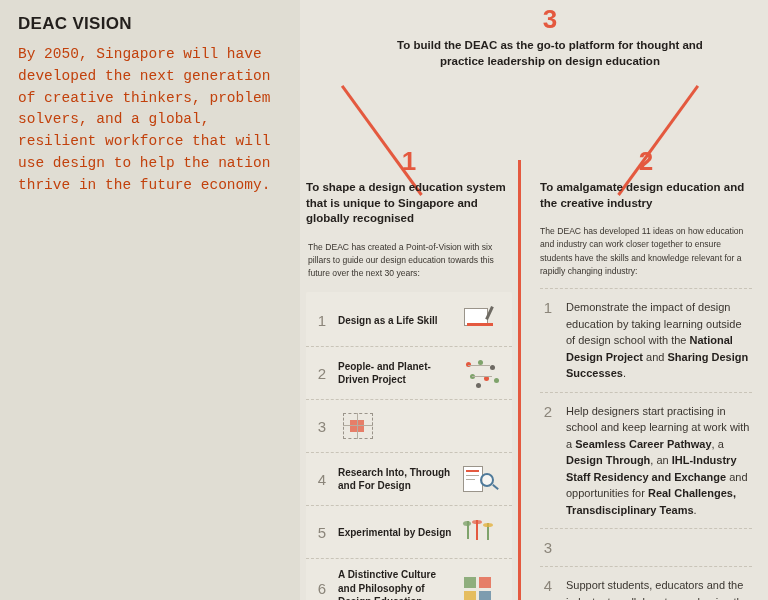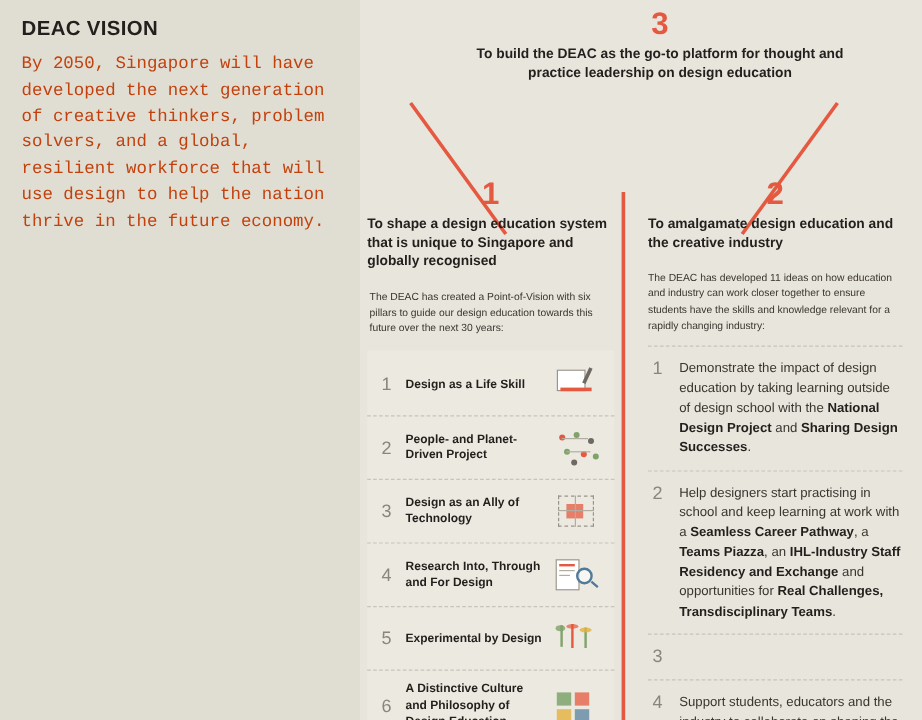--- a/index.html
+++ b/index.html
@@ -151,21 +151,20 @@
             <i style="position:absolute;left:24px;top:20px;width:5px;height:5px;border-radius:50%;background:#e4593f;"></i>
             <i style="position:absolute;left:34px;top:22px;width:5px;height:5px;border-radius:50%;background:#7fa36b;"></i>
             <i style="position:absolute;left:16px;top:27px;width:5px;height:5px;border-radius:50%;background:#6e6a63;"></i>
             <i style="position:absolute;left:8px;top:9px;width:22px;height:1px;background:#b3ada1;"></i>
             <i style="position:absolute;left:12px;top:20px;width:20px;height:1px;background:#b3ada1;"></i>
           </span>
         </div>
       </div>
       <div class="pillar">
         <div class="pillar-num">3</div>
-        <div class="pillar-label">Design as an Ally of Technology</div>
         <div class="pillar-icon">
           <span class="ico-bg">
             <i style="position:absolute;left:5px;top:4px;width:30px;height:26px;border:1px dashed #9a948a;"></i>
             <i style="position:absolute;left:12px;top:11px;width:14px;height:12px;background:#e4593f;opacity:.75;"></i>
             <i style="position:absolute;left:5px;top:16px;width:30px;height:1px;background:#b3ada1;"></i>
             <i style="position:absolute;left:19px;top:4px;width:1px;height:26px;background:#b3ada1;"></i>
           </span>
         </div>
       </div>
       <div class="pillar">
@@ -216,21 +215,21 @@
   <div class="bignum" style="text-align:center">2</div>
   <div class="branch-head">To amalgamate design education and the creative industry</div>
   <div id="branch2-intro">The DEAC has developed 11 ideas on how education and industry can work closer together to ensure students have the skills and knowledge relevant for a rapidly changing industry:</div>
   <div id="ideas">
       <div class="idea">
         <div class="idea-num">1</div>
         <div class="idea-text">Demonstrate the impact of design education by taking learning outside of design school with the <b>National Design Project</b> and <b>Sharing Design Successes</b>.</div>
       </div>
       <div class="idea">
         <div class="idea-num">2</div>
-        <div class="idea-text">Help designers start practising in school and keep learning at work with a <b>Seamless Career Pathway</b>, a <b>Teams Piazza</b>, an <b>IHL-Industry Staff Residency and Exchange</b> and opportunities for <b>Real Challenges, Transdisciplinary Teams</b>.</div>
+        <div class="idea-text">Help designers start practising in school and keep learning at work with a <b>Seamless Career Pathway</b>, a <b>Design Through</b>, an <b>IHL-Industry Staff Residency and Exchange</b> and opportunities for <b>Real Challenges, Transdisciplinary Teams</b>.</div>
       </div>
       <div class="idea">
         <div class="idea-num">3</div>
       </div>
       <div class="idea">
         <div class="idea-num">4</div>
         <div class="idea-text">Support students, educators and the industry to collaborate on shaping the future of design with <b>Design Research Collaborations</b> and <b>Student-Driven Internships</b>.</div>
       </div>
     </div>
 

